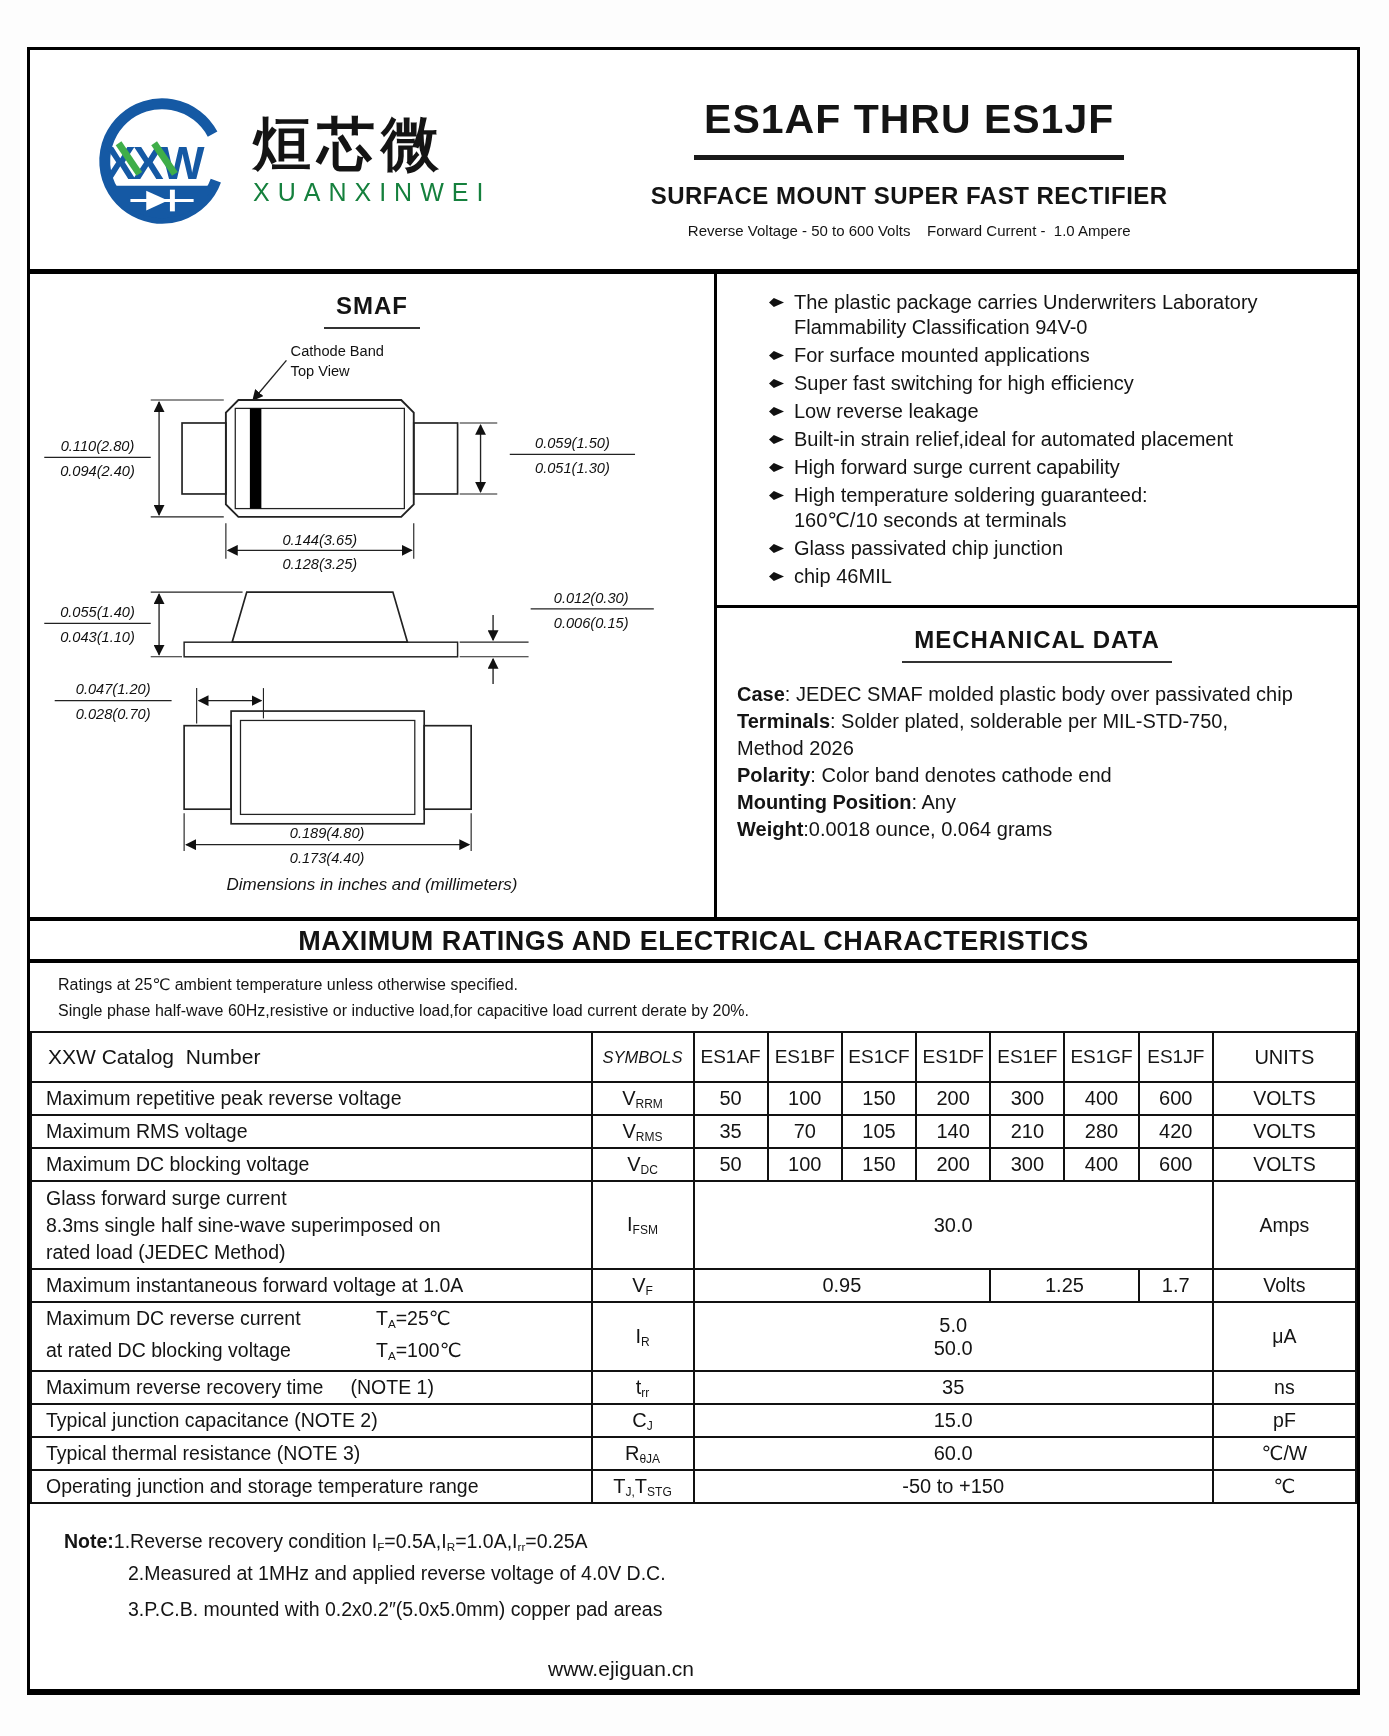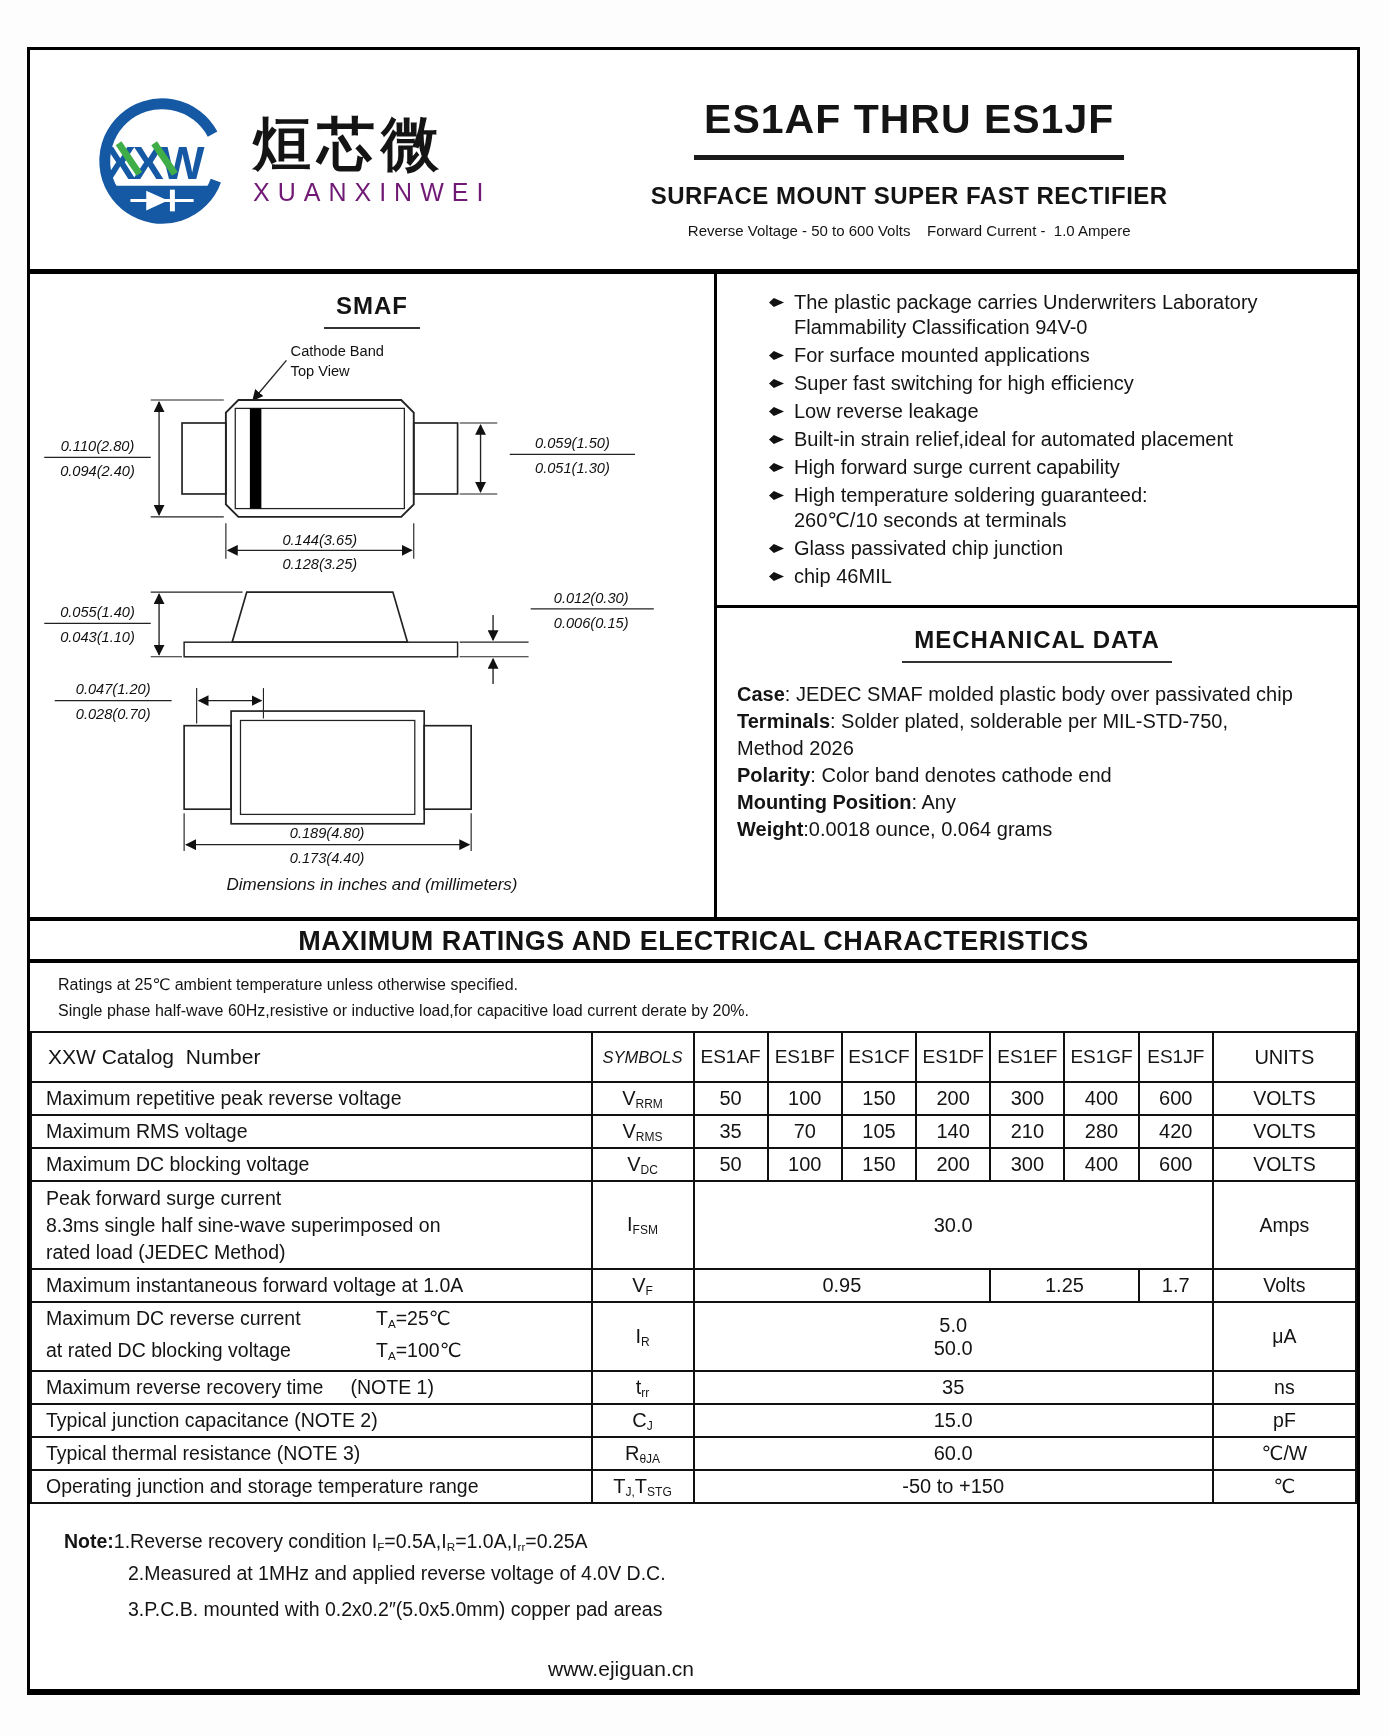--- a/index.html
+++ b/index.html
@@ -10,21 +10,21 @@
   }
   .sheet {
     position:absolute; left:27px; top:47px; width:1333px; height:1648px;
     border:3px solid #000; border-bottom-width:6px; background:#fff; overflow:hidden;
   }
   
   .hdr { height:224px; border-bottom:5px solid #000; display:flex; }
   .logo { display:flex; margin:36px 0 0 55px; }
   .brand-text { margin:26px 0 16px 10px; }
   .brand-cn { font-size:58px; font-weight:600; letter-spacing:6px; line-height:1.1; }
-  .brand-en { font-size:25px; letter-spacing:8px; margin-top:2px; color:#701a75; }
+  .brand-en { font-size:25px; letter-spacing:8px; margin-top:2px; color:#15803d; }
   .titleblock { flex:1; text-align:center; padding:46px 30px 0 0; }
   .doc-title { display:inline-block; font-size:41px; font-weight:bold; letter-spacing:1px;
     border-bottom:5px solid #1a1a1a; padding:0 10px 12px 10px; }
   .doc-sub { font-size:24px; font-weight:bold; margin-top:22px; letter-spacing:0.5px; }
   .doc-tag { font-size:15px; margin-top:12px; white-space:pre; }
   
   .mid { display:flex; height:643px; }
   .col-left { width:684px; text-align:center; }
   .col-right { flex:1; border-left:3px solid #000; }
   .sec-head { font-size:24px; font-weight:bold; letter-spacing:1px; display:inline-block;
@@ -215,21 +215,21 @@
         <div class="fi">
             <span class="bullet"></span>
             <span class="ft">
               <span class="fl">High forward surge current capability</span>
             </span>
           </div>
         <div class="fi">
             <span class="bullet"></span>
             <span class="ft">
               <span class="fl">High temperature soldering guaranteed:</span>
-              <span class="fl">260℃/10 seconds at terminals</span>
+              <span class="fl">160℃/10 seconds at terminals</span>
             </span>
           </div>
         <div class="fi">
             <span class="bullet"></span>
             <span class="ft">
               <span class="fl">Glass passivated chip junction</span>
             </span>
           </div>
         <div class="fi">
             <span class="bullet"></span>
@@ -314,21 +314,21 @@
       <td class="v">100</td>
       <td class="v">150</td>
       <td class="v">200</td>
       <td class="v">300</td>
       <td class="v">400</td>
       <td class="v">600</td>
       <td class="u">VOLTS</td>
     </tr>
     <tr style="height:88px;">
       <td class="p">
-        <div>Peak forward surge current</div>
+        <div>Glass forward surge current</div>
         <div>8.3ms single half sine-wave superimposed on</div>
         <div>rated load (JEDEC Method)</div>
       </td>
       <td class="s"><span>I</span><span class="sb">FSM</span></td>
       <td class="v" colspan="7">30.0</td>
       <td class="u">Amps</td>
     </tr>
     <tr style="height:32px;">
       <td class="p">Maximum instantaneous forward voltage at 1.0A</td>
       <td class="s"><span>V</span><span class="sb">F</span></td>

